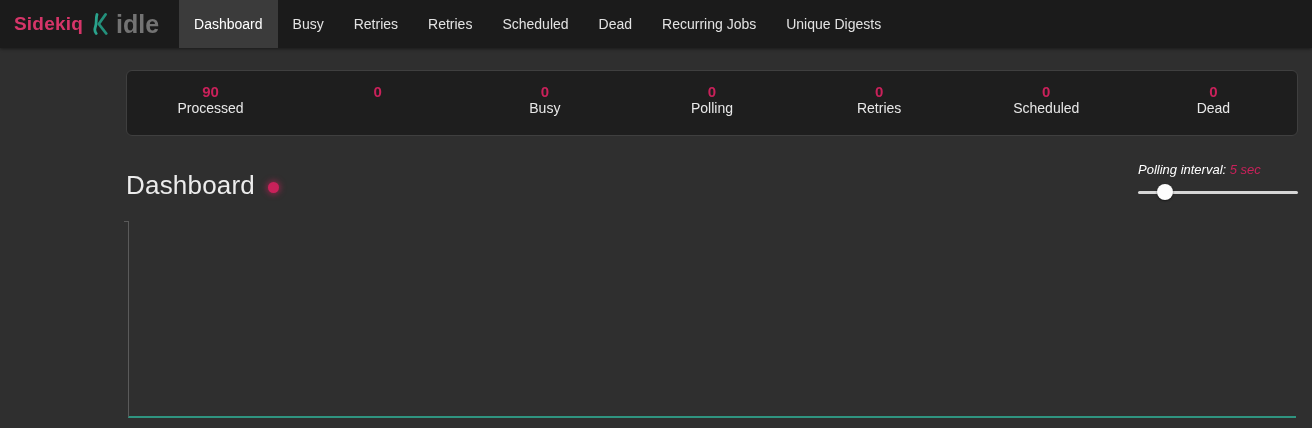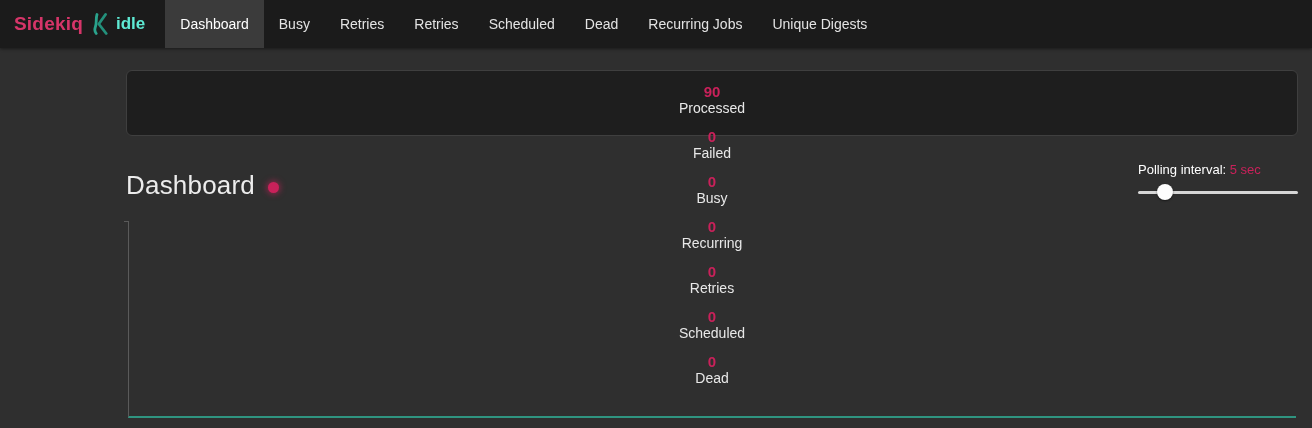--- a/index.html
+++ b/index.html
@@ -27,50 +27,50 @@
   .navbar{
     position:absolute;top:0;left:0;right:0;height:48px;
     background:var(--navbar-bg);
     display:flex;align-items:stretch;
     box-shadow:0 1px 3px rgba(0,0,0,.45);
     z-index:5;
   }
   .brand{display:flex;align-items:center;padding:0 10px 0 14px;}
   .brand-name{color:var(--brand-pink);font-size:19px;font-weight:bold;letter-spacing:.2px;}
   .brand-logo{margin:0 7px 0 9px;display:flex;align-items:center;}
-  .brand-status{color:#5eead4;font-size:17px;font-weight:bold;}
+  .brand-status{color:#737373;font-size:25px;font-weight:bold;}
   .nav-tabs{display:flex;align-items:stretch;margin-left:10px;}
   .nav-item{
     display:flex;align-items:center;
     padding:0 15px;font-size:14px;color:#e3e3e3;cursor:pointer;white-space:nowrap;
   }
   .nav-item.active{background:var(--tab-active-bg);color:#fff;}
   
   .stats-panel{
     position:absolute;left:126px;top:70px;width:1172px;height:66px;
     background:var(--panel-bg);
     border:1px solid var(--panel-border);
     border-radius:6px;
-    display:flex;align-items:stretch;flex-direction:column;
+    display:flex;align-items:stretch;
   }
   .stat{flex:1;text-align:center;padding-top:13px;}
   .stat-value{display:block;font-size:15px;font-weight:bold;color:var(--crimson);line-height:16px;}
   .stat-label{display:block;font-size:14px;color:var(--text);line-height:16px;}
   
   .page-header{position:absolute;left:126px;top:170px;display:flex;align-items:center;}
   .page-title{font-size:26px;font-weight:500;color:#ececec;letter-spacing:.2px;}
   .beacon{
     width:11px;height:11px;border-radius:50%;
     background:var(--crimson);
     margin-left:13px;margin-top:3px;
     box-shadow:0 0 6px 1px rgba(212,33,92,.65);
   }
   
   .polling{position:absolute;left:1138px;top:162px;width:160px;}
-  .polling-label{font-size:13px;color:#ffffff;white-space:nowrap;}
+  .polling-label{font-size:13px;color:#ffffff;white-space:nowrap;font-style:italic;}
   .polling-value{color:var(--crimson);}
   .slider{position:relative;height:16px;margin-top:7px;cursor:pointer;}
   .slider-track{position:absolute;left:0;right:0;top:7px;height:3px;background:#d6d6d6;border-radius:2px;}
   .slider-thumb{
     position:absolute;top:0;width:16px;height:16px;border-radius:50%;
     background:#fdfdfd;box-shadow:0 1px 2px rgba(0,0,0,.5);
   }
   
   .chart{
     position:absolute;left:128px;top:222px;width:1168px;height:196px;
@@ -105,29 +105,28 @@
     </div>
 </div>
 
 <div class="stats-panel" id="stats-panel">
     <div class="stat">
       <span class="stat-value">90</span>
       <span class="stat-label">Processed</span>
     </div>
     <div class="stat">
       <span class="stat-value">0</span>
-      <span class="stat-label">Failed</span>
     </div>
     <div class="stat">
       <span class="stat-value">0</span>
       <span class="stat-label">Busy</span>
     </div>
     <div class="stat">
       <span class="stat-value">0</span>
-      <span class="stat-label">Recurring</span>
+      <span class="stat-label">Polling</span>
     </div>
     <div class="stat">
       <span class="stat-value">0</span>
       <span class="stat-label">Retries</span>
     </div>
     <div class="stat">
       <span class="stat-value">0</span>
       <span class="stat-label">Scheduled</span>
     </div>
     <div class="stat">

